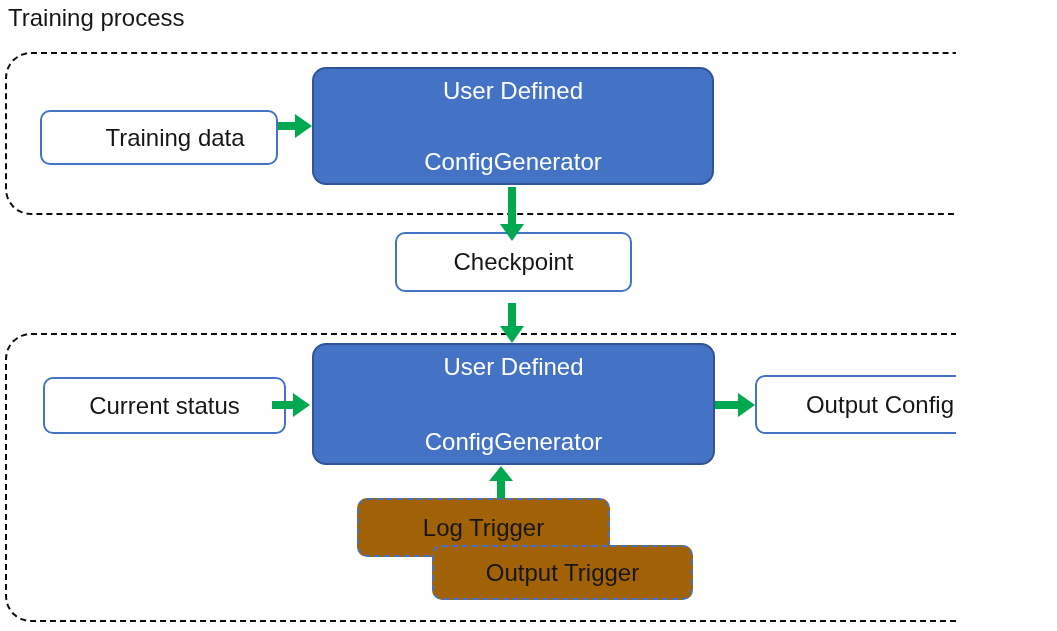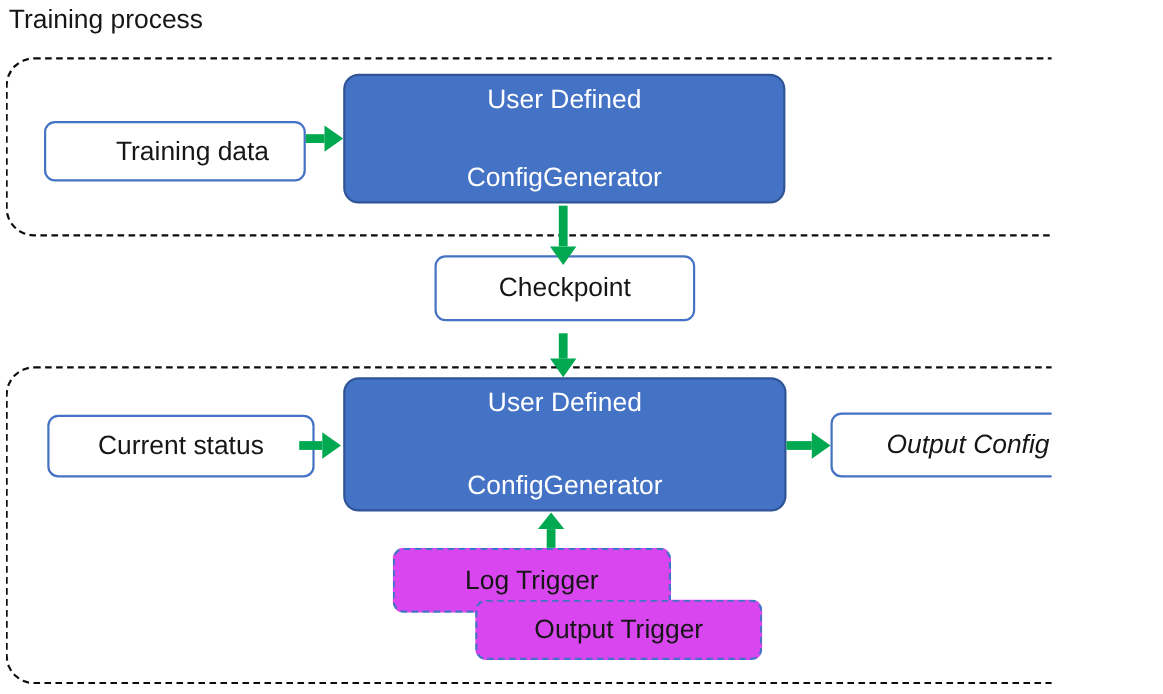--- a/index.html
+++ b/index.html
@@ -32,21 +32,21 @@
     font-size:24px;color:var(--text-dark);box-sizing:border-box;
   }
   .blue-box{
     position:absolute;background:var(--accent-blue-fill);
     border:2px solid var(--accent-blue-border);border-radius:14px;
     display:flex;flex-direction:column;align-items:center;justify-content:space-between;
     color:var(--text-light);font-size:24px;line-height:43px;text-align:center;
     box-sizing:border-box;
   }
   .trigger-box{
-    position:absolute;background:#d946ef;border:2px dashed var(--box-border-blue);
+    position:absolute;background:#a16207;border:2px dashed var(--box-border-blue);
     border-radius:10px;display:flex;align-items:center;justify-content:center;
     font-size:24px;color:var(--text-dark);box-sizing:border-box;
   }
   
   .arrow-h{position:absolute;display:flex;align-items:center;height:24px;}
   .arrow-h .shaft{flex:1;height:8px;background:var(--arrow-green);}
   .arrow-h .head{width:0;height:0;border-left:17px solid var(--arrow-green);
     border-top:12px solid transparent;border-bottom:12px solid transparent;}
   .arrow-v{position:absolute;display:flex;flex-direction:column;align-items:center;width:24px;}
   .arrow-v .shaft{width:8px;flex:1;background:var(--arrow-green);}
@@ -109,21 +109,21 @@
   <div class="blue-box" style="left:312px;top:343px;width:403px;height:122px;">
     <span>User Defined</span>
     <span>ConfigGenerator</span>
   </div>
 
   <div class="arrow-h z2" style="left:715px;top:393px;width:40px;">
     <div class="shaft"></div>
     <div class="head"></div>
   </div>
 
-  <div class="white-box" style="left:755px;top:375px;width:250px;height:59px;font-style:italic;">
+  <div class="white-box" style="left:755px;top:375px;width:250px;height:59px;">
     <span>Output Config</span>
   </div>
 
   <div class="arrow-v z2" style="left:489px;top:466px;height:32px;">
     <div class="head-up"></div>
     <div class="shaft"></div>
   </div>
 
   <div class="trigger-box" style="left:357px;top:498px;width:253px;height:59px;">
     <span>Log Trigger</span>

